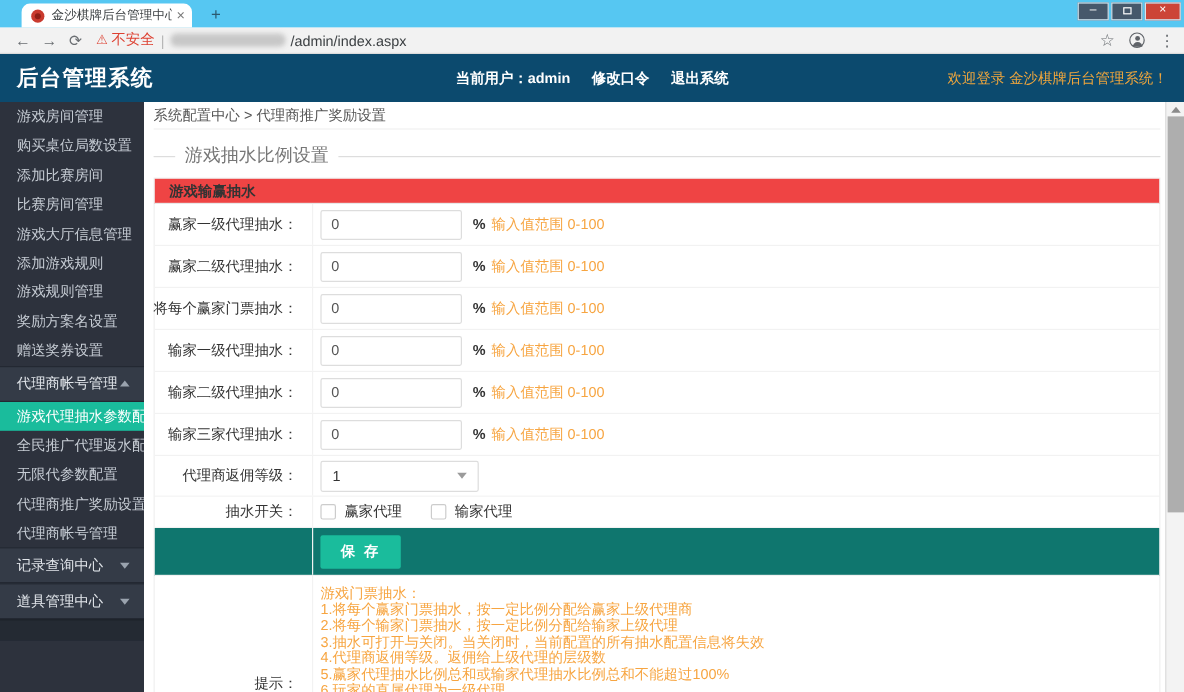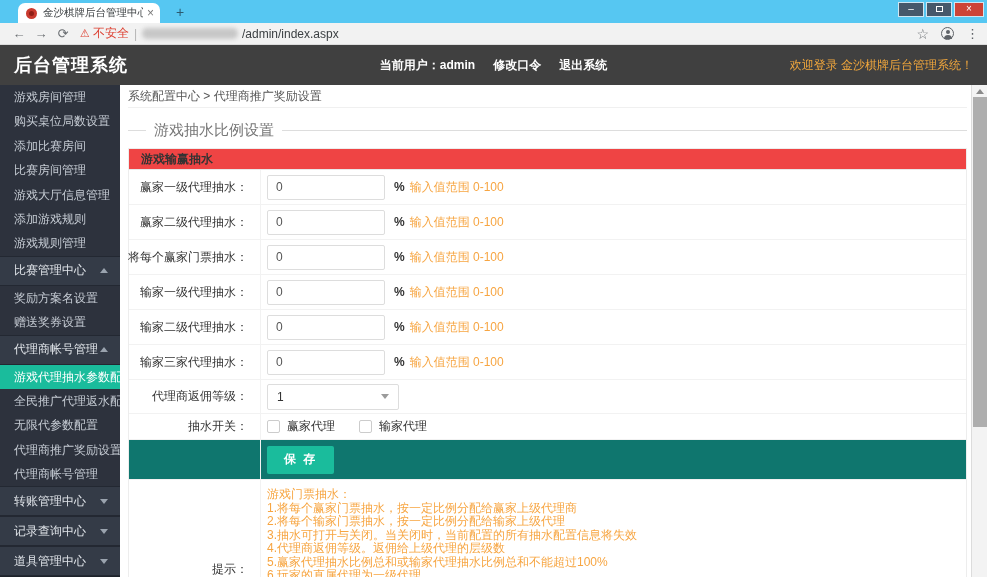--- a/index.html
+++ b/index.html
@@ -33,21 +33,21 @@
   .blur-domain { width:96px; height:11px; border-radius:5px; background:#c7c7c7; filter:blur(2px); margin-right:4px; }
   .url-path { color:#3c4043; font-size:12px; }
   .tb-right { display:flex; align-items:center; }
   .star-ico { color:#6b6f73; font-size:14px; margin-right:12px; }
   .avatar-ico { width:13px; height:13px; border:1.5px solid #5f6368; border-radius:50%; position:relative; margin-right:12px; }
   .avatar-ico::before { content:""; position:absolute; top:1.5px; left:3.5px; width:4px; height:4px; border-radius:50%; background:#5f6368; }
   .avatar-ico::after { content:""; position:absolute; bottom:0.5px; left:1.5px; width:8px; height:4px; border-radius:4px 4px 0 0; background:#5f6368; }
   .more-ico { color:#5f6368; font-size:13px; }
 
   
-  .appheader { position:absolute; top:45px; left:0; width:987px; height:40px; background:#404040;
+  .appheader { position:absolute; top:45px; left:0; width:987px; height:40px; background:#0c4a6e;
                display:flex; align-items:center; padding:0 14px; }
   .app-title { color:#fff; font-size:18px; font-weight:bold; letter-spacing:1px; }
   .header-center { position:absolute; left:50%; transform:translateX(-50%); display:flex; align-items:center;
                    color:#fff; font-size:12px; font-weight:bold; }
   .header-center > * { margin:0 9px; white-space:nowrap; }
   .welcome { margin-left:auto; color:#f0a63c; font-size:12px; white-space:nowrap; }
 
   
   .sidebar { position:absolute; top:85px; left:0; width:120px; height:492px; background:#2d323d; overflow:hidden; }
   .side-item { height:24.4px; line-height:24.4px; padding-left:14px; font-size:12px; color:#c6ccd4;
@@ -154,39 +154,31 @@
   </div>
 
   <div class="sidebar">
     <div class="side-item">游戏房间管理</div>
     <div class="side-item">购买桌位局数设置</div>
     <div class="side-item">添加比赛房间</div>
     <div class="side-item">比赛房间管理</div>
     <div class="side-item">游戏大厅信息管理</div>
     <div class="side-item">添加游戏规则</div>
     <div class="side-item">游戏规则管理</div>
-    <div class="side-section">
-      <span>比赛管理中心</span>
-      <span class="tri-up"></span>
-    </div>
     <div class="side-item">奖励方案名设置</div>
     <div class="side-item">赠送奖券设置</div>
     <div class="side-section">
       <span>代理商帐号管理</span>
       <span class="tri-up"></span>
     </div>
     <div class="side-item active">游戏代理抽水参数配置</div>
     <div class="side-item">全民推广代理返水配置</div>
     <div class="side-item">无限代参数配置</div>
     <div class="side-item">代理商推广奖励设置</div>
     <div class="side-item">代理商帐号管理</div>
-    <div class="side-section">
-      <span>转账管理中心</span>
-      <span class="tri-down"></span>
-    </div>
     <div class="side-section">
       <span>记录查询中心</span>
       <span class="tri-down"></span>
     </div>
     <div class="side-section">
       <span>道具管理中心</span>
       <span class="tri-down"></span>
     </div>
     <div class="side-filler">
       

